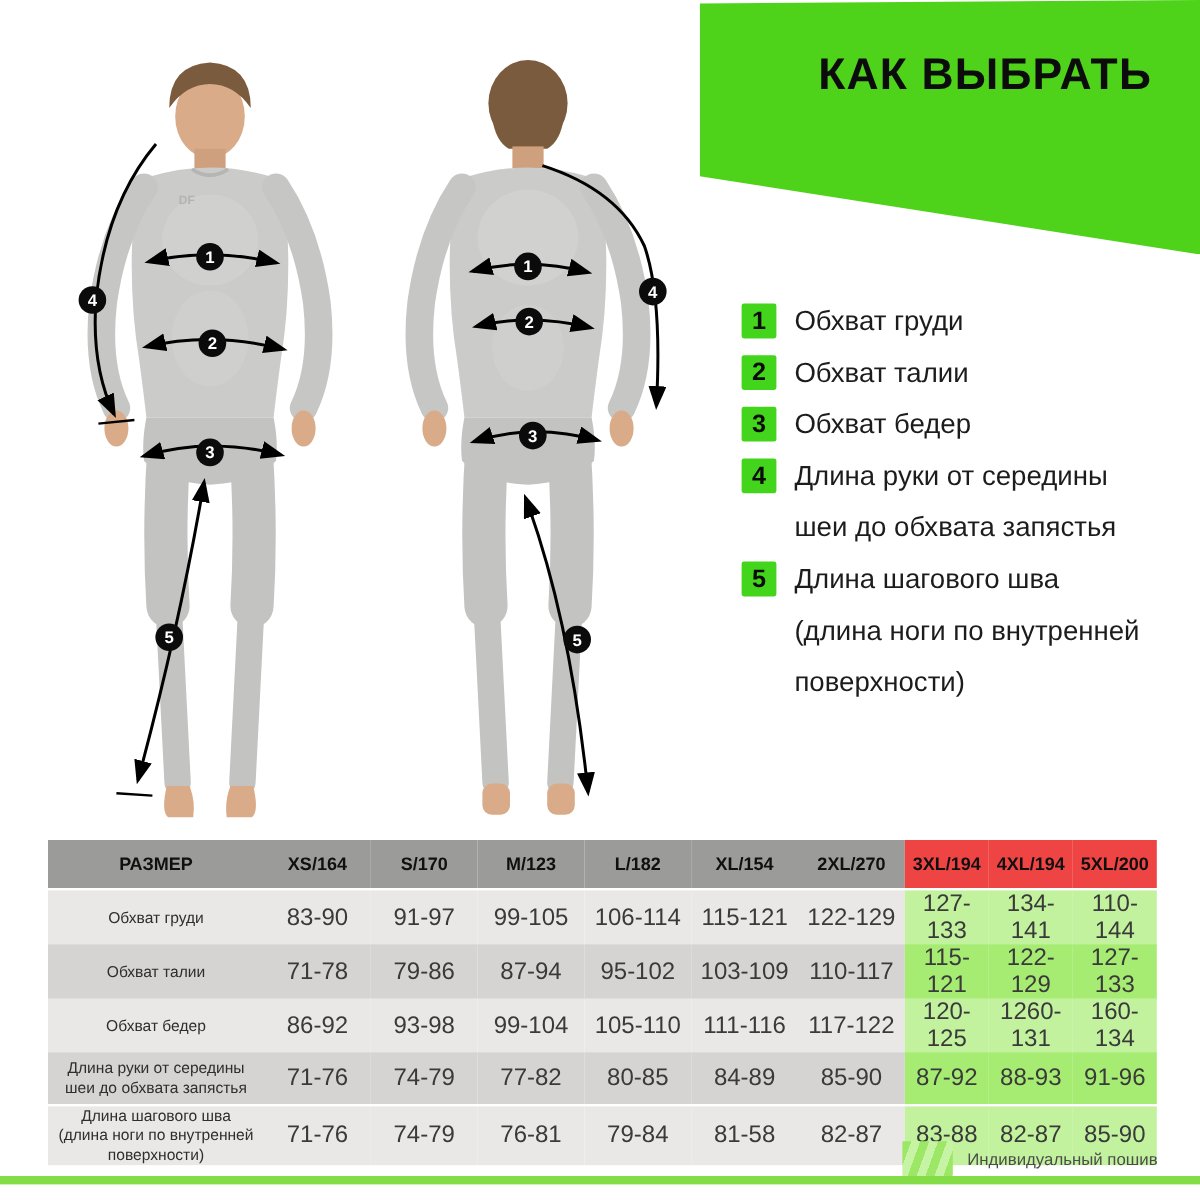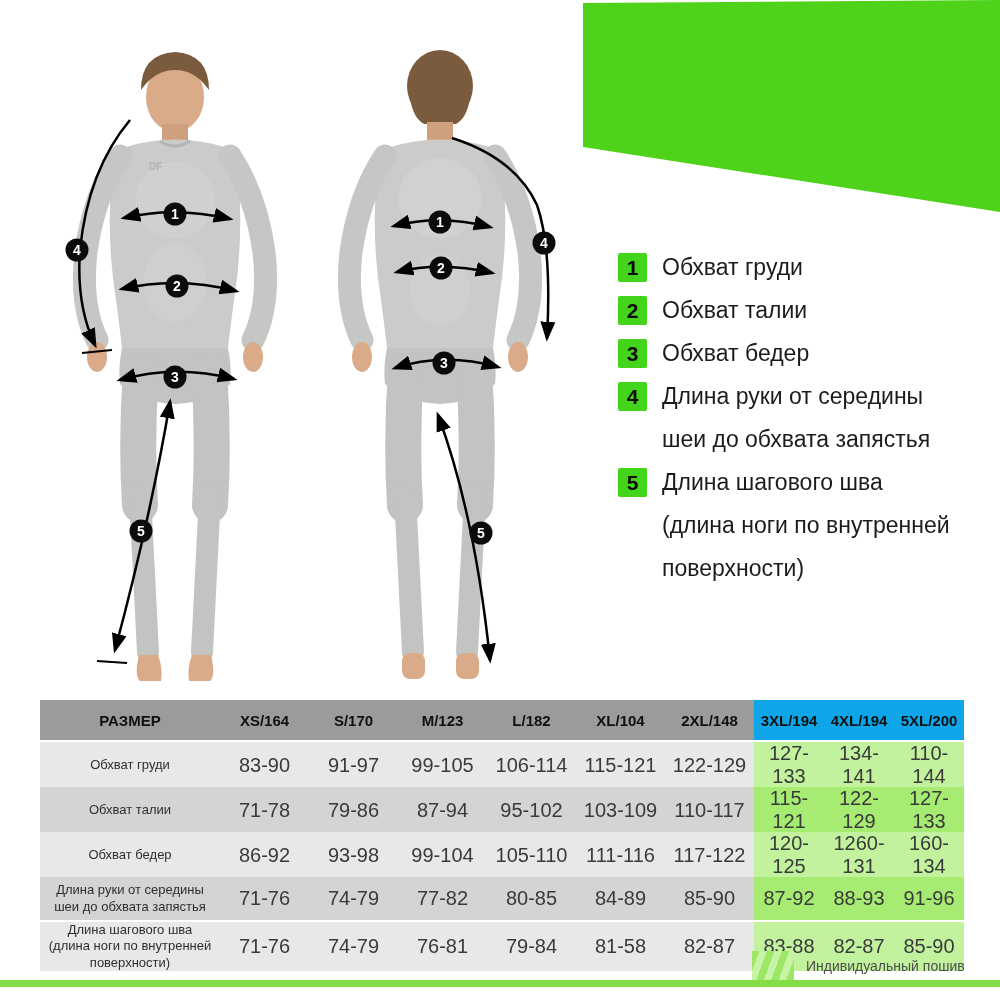--- a/index.html
+++ b/index.html
@@ -25,21 +25,21 @@
   
   .figs{position:absolute;left:0;top:0;width:620px;height:700px;}
 
   
   .size-table{position:absolute;left:40px;top:700px;width:924px;}
   .thead,.trow{display:grid;grid-template-columns:180px repeat(6,89px) repeat(3,70px);}
   .thead{height:40px;margin-bottom:2px;border-radius:13px;}
   .trow{height:43px;margin-bottom:2px;}
   .th,.td{display:flex;align-items:center;justify-content:center;text-align:center;}
   .th{background:#9b9b99;color:#101010;font-weight:bold;font-size:15px;}
-  .th.th-green{background:#0ea5e9;}
+  .th.th-green{background:#ef4444;}
   .td{font-size:20px;color:#3a3a3a;}
   .td.label-col{font-size:13px;color:#2e2e2e;line-height:1.25;padding:0 8px;}
   .trow.light .td{background:#e9e8e6;}
   .trow.dark  .td{background:#d5d4d2;}
   .trow.light .td.green{background:#c2f29d;}
   .trow.dark  .td.green{background:#a6eb72;}
 
   
   .stripe-box{position:absolute;left:752px;top:951px;width:42px;height:30px;
      background:repeating-linear-gradient(110deg,#9ce765 0 7px,#c6f4a4 7px 14px);}
@@ -140,20 +140,21 @@
         <text x="444" y="368" fill="#fff">3</text>
       <circle cx="544" cy="243" r="11.5" fill="#0b0b0b"></circle>
         <text x="544" y="248" fill="#fff">4</text>
       <circle cx="481" cy="533" r="11.5" fill="#0b0b0b"></circle>
         <text x="481" y="538" fill="#fff">5</text>
     </g>
   </svg>
 
   <div class="banner">
     <div class="banner-text">
+      <div>КАК ВЫБРАТЬ</div>
     </div>
   </div>
 
   <div class="legend">
     <div class="legend-item">
       <span class="lbadge">1</span>
       <span class="ltext">Обхват груди</span>
     </div>
     <div class="legend-item">
       <span class="lbadge">2</span>
@@ -173,22 +174,22 @@
     </div>
   </div>
 
   <div class="size-table">
     <div class="thead">
         <div class="th">РАЗМЕР</div>
         <div class="th">XS/164</div>
         <div class="th">S/170</div>
         <div class="th">M/123</div>
         <div class="th">L/182</div>
-        <div class="th">XL/104</div>
-        <div class="th">2XL/148</div>
+        <div class="th">XL/154</div>
+        <div class="th">2XL/270</div>
         <div class="th th-green">3XL/194</div>
         <div class="th th-green">4XL/194</div>
         <div class="th th-green">5XL/200</div>
       </div>
     <div>
         <div class="trow light">
           <div class="td label-col">Обхват груди</div>
           <div class="td">83-90</div>
           <div class="td">91-97</div>
           <div class="td">99-105</div>

